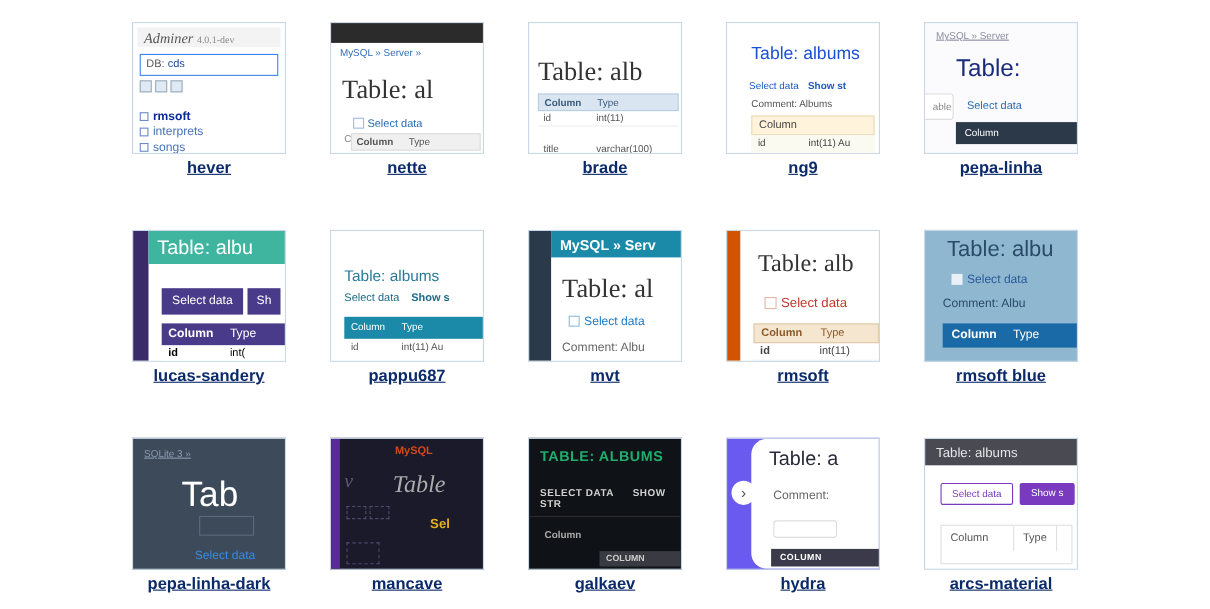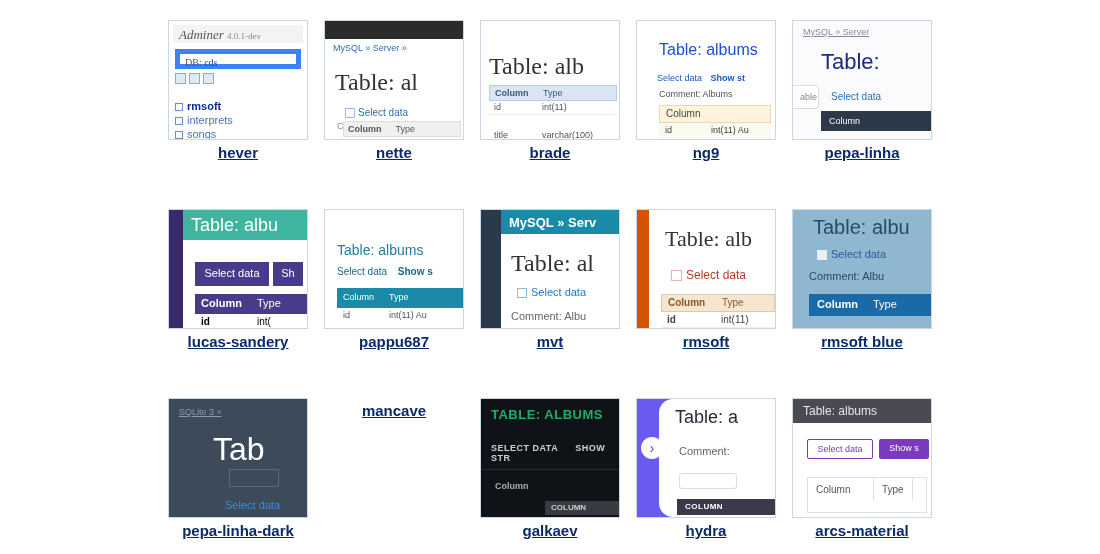--- a/index.html
+++ b/index.html
@@ -11,21 +11,21 @@
     padding: 20px 0 0 0;
   }
   .grid {
     display: flex;
     flex-direction: column;
     gap: 48px;
     align-items: center;
   }
   .row {
     display: flex;
-    gap: 16px;
+    gap: 40px;
     justify-content: center;
   }
   .card {
     display: flex;
     flex-direction: column;
     align-items: center;
     width: 140px;
   }
   .thumb {
     width: 140px;
@@ -43,21 +43,21 @@
     text-decoration: underline;
     white-space: nowrap;
   }
   
   .t-abs { position: absolute; }
   .serif { font-family: Georgia, 'Times New Roman', serif; }
 
   
   .hever .hdr { left:4px; top:4px; right:4px; height:18px; background:#f3f3f3; font-style:italic; font-family:Georgia,serif; color:#555; font-size:13px; padding:2px 6px; }
   .hever .hdr span.ver { font-size:9px; color:#888; font-style:normal; }
-  .hever .dbrow { left:6px; top:28px; right:6px; height:20px; border:5px solid #3b82f6; font-size:10px; color:#555; padding:3px 5px;font-family:Liberation Serif, serif; }
+  .hever .dbrow { left:6px; top:28px; right:6px; height:20px; border:1px solid #3b82f6; font-size:10px; color:#555; padding:3px 5px; }
   .hever .dbrow b { color:#1a4aa0; font-weight:normal; }
   .hever .icons { left:6px; top:52px; font-size:10px; line-height:10px; }
   .hever .icons span { display:inline-block; width:11px; height:11px; margin-right:3px; border:1px solid #9ab; background:#dfeaf5; }
   .hever .list { left:6px; top:78px; font-size:11px; line-height:14px; }
   .hever .list .sq { display:inline-block; width:8px; height:8px; border:1px solid #6b8bc4; margin-right:4px; vertical-align:middle; }
   .hever .list .alb { color:#0b2a9a; font-weight:bold; }
   .hever .list .oth { color:#4a72b8;text-align:center; }
 
   
   .nette .topbar { left:0; top:0; right:0; height:18px; background:#2b2b2b; color:#bbb; font-size:9px; padding:4px 6px; }
@@ -337,20 +337,29 @@
       <div class="thumb pepa-linha-dark">
         <div class="t-abs bread">SQLite 3 »</div>
         <div class="t-abs title">Tab</div>
         <div class="t-abs box"></div>
         <div class="t-abs sel">Select data</div>
       </div>
       <a class="caption">pepa-linha-dark</a>
     </div>
 
     <div class="card">
+      <div class="thumb mancave">
+        <div class="t-abs stripe"></div>
+        <div class="t-abs bread">MySQL</div>
+        <div class="t-abs ev serif">v</div>
+        <div class="t-abs title serif">Table</div>
+        <div class="t-abs boxes"><span></span><span></span></div>
+        <div class="t-abs sel">Sel</div>
+        <div class="t-abs btm"></div>
+      </div>
       <a class="caption">mancave</a>
     </div>
 
     <div class="card">
       <div class="thumb galkaev">
         <div class="t-abs title">TABLE: ALBUMS</div>
         <div class="t-abs btns">
           <span>SELECT DATA</span>
           <span>SHOW STR</span>
         </div>

